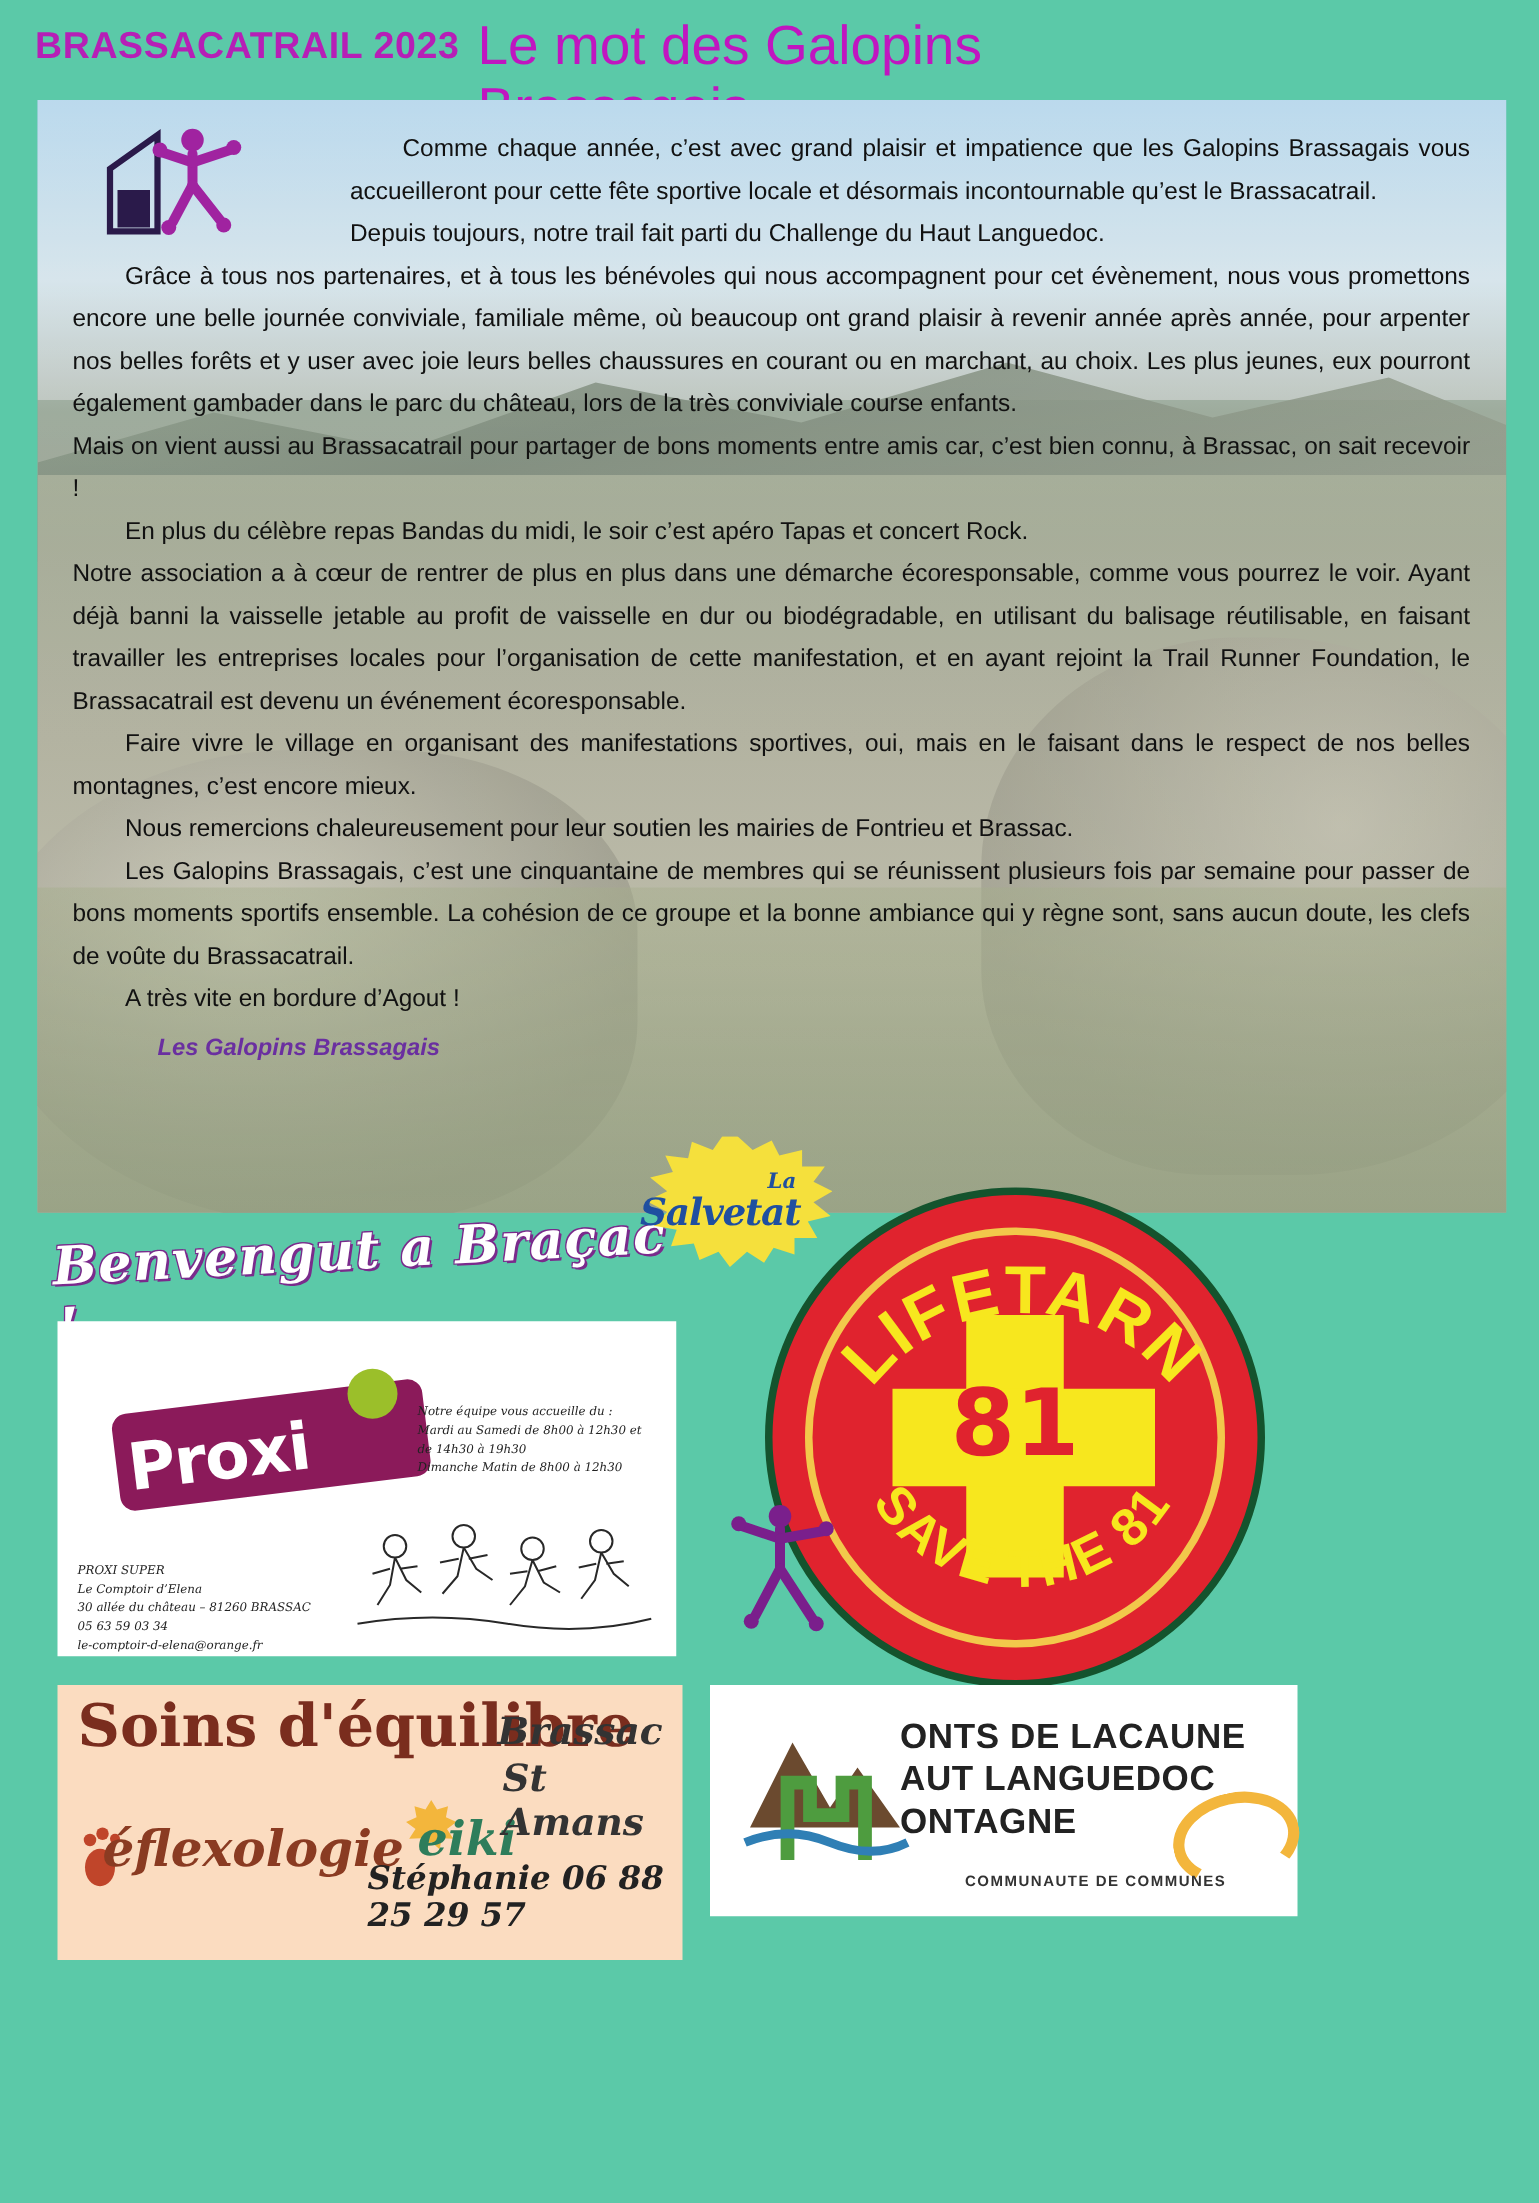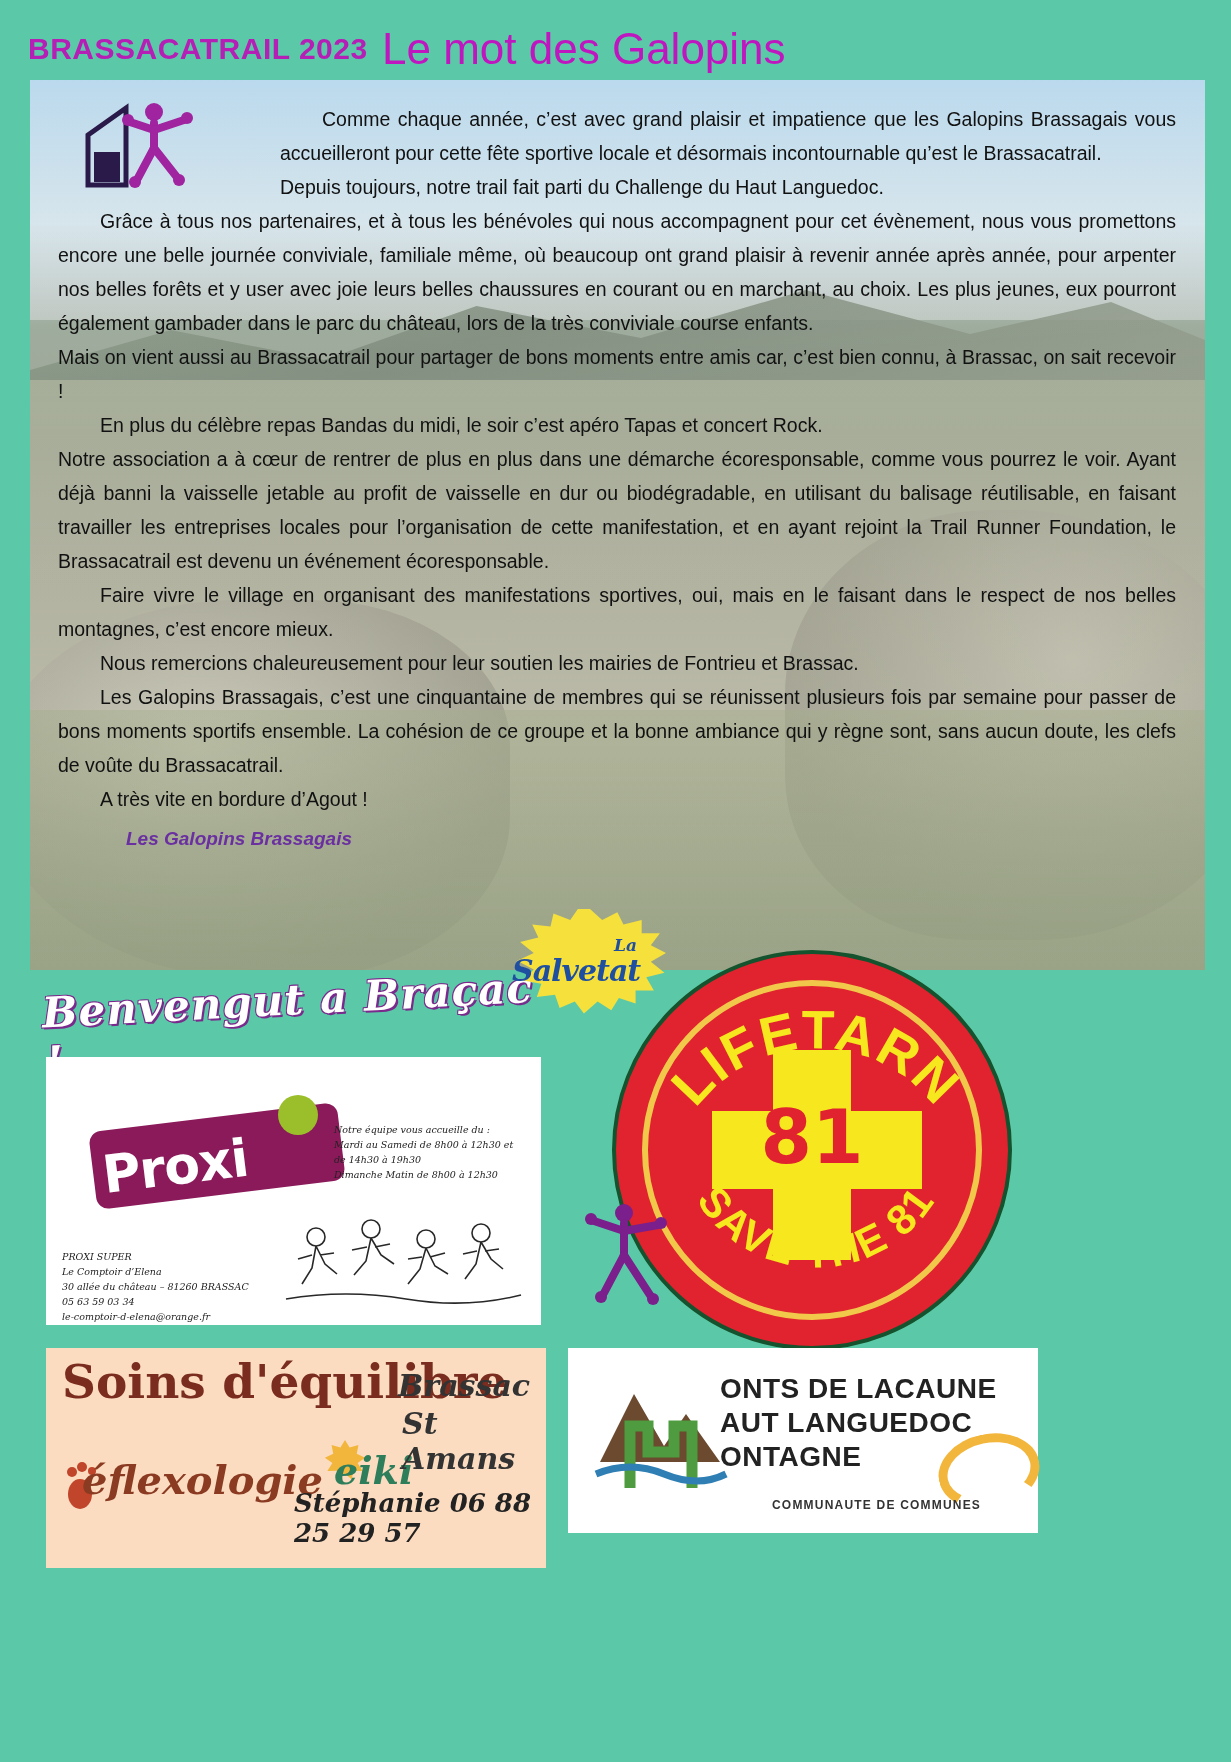--- a/index.html
+++ b/index.html
@@ -5,21 +5,21 @@
   html,body{margin:0;padding:0;}
   body{
     width:1231px;height:1762px;
     background:#5bc9a8;
     font-family:"Liberation Sans", sans-serif;
     overflow:hidden;
     position:relative;
   }
   
   .header{
-    position:absolute;top:28px;left:0;width:987px;height:56px;
+    position:absolute;top:16px;left:0;width:987px;height:56px;
   }
   .header .left{
     position:absolute;left:28px;top:4px;
     font-size:30px;font-weight:bold;color:#b61fb6;
     letter-spacing:0.5px;
   }
   .header .right{
     position:absolute;left:382px;top:-4px;
     font-size:44px;font-weight:normal;color:#c016c0;
   }
@@ -116,21 +116,21 @@
   .salvetat .nm{
     position:absolute;left:12px;top:48px;font-size:30px;color:#1f4fa0;
     font-family:"DejaVu Serif", serif;font-style:italic;font-weight:bold;
     letter-spacing:-1px;
   }
   
   .lifetarn{
     position:absolute;left:612px;top:950px;width:400px;height:400px;
     border-radius:50%;
     background:#e0232e;
-    border:4px solid #14532d;
+    border:6px solid #14532d;
     box-sizing:border-box;
   }
   .lifetarn .inner-ring{
     position:absolute;left:26px;top:26px;right:26px;bottom:26px;
     border-radius:50%;border:6px solid #f2c84b;
   }
   .lifetarn .cross-v{
     position:absolute;left:50%;top:96px;width:78px;height:210px;
     margin-left:-39px;background:#f7e71e;
   }

